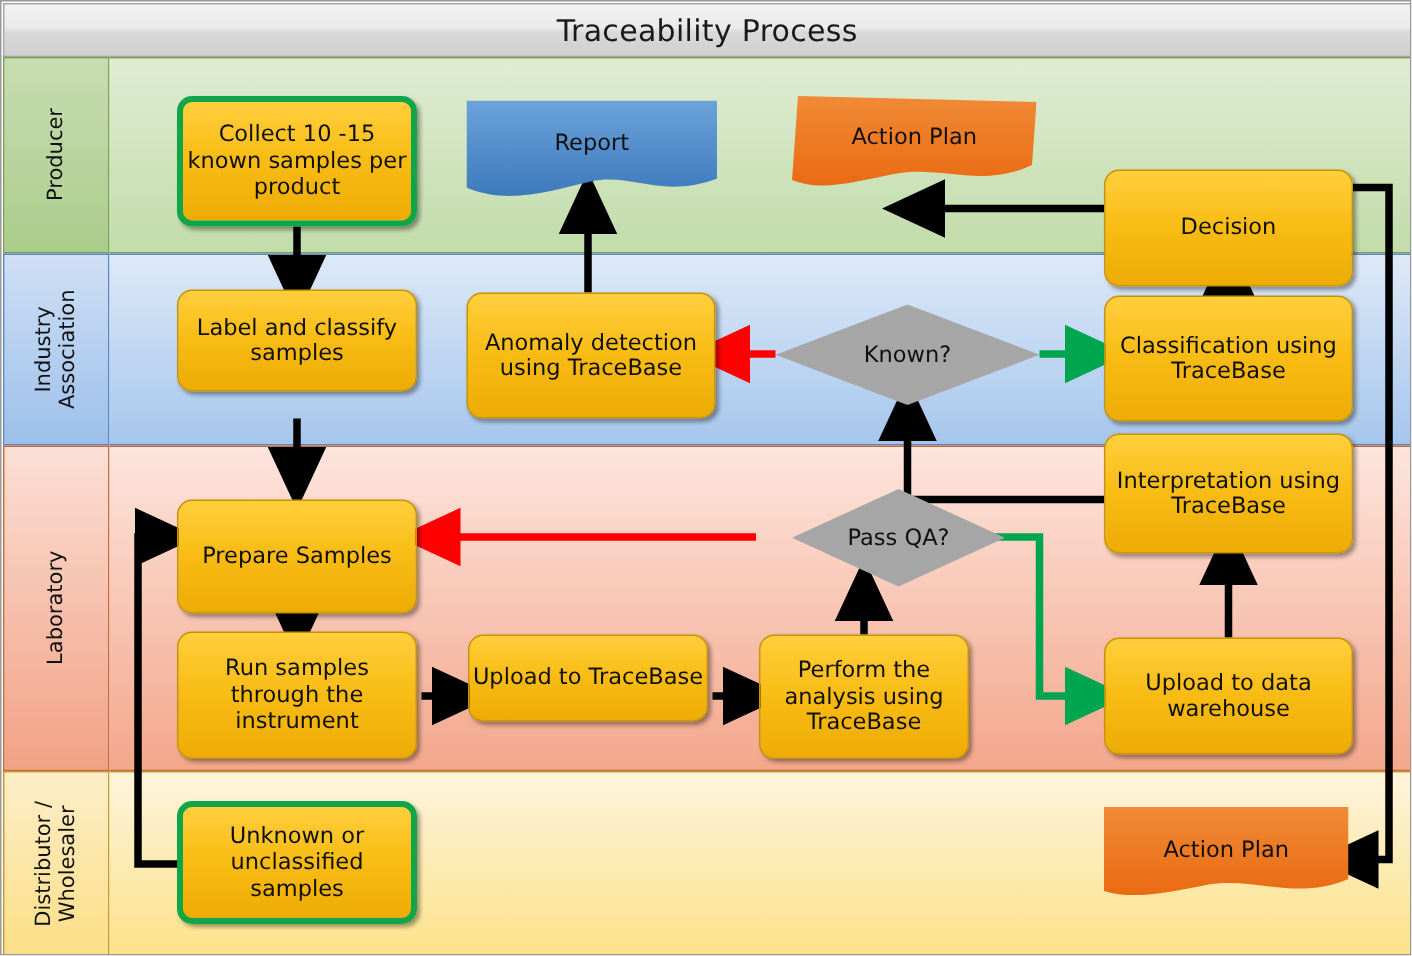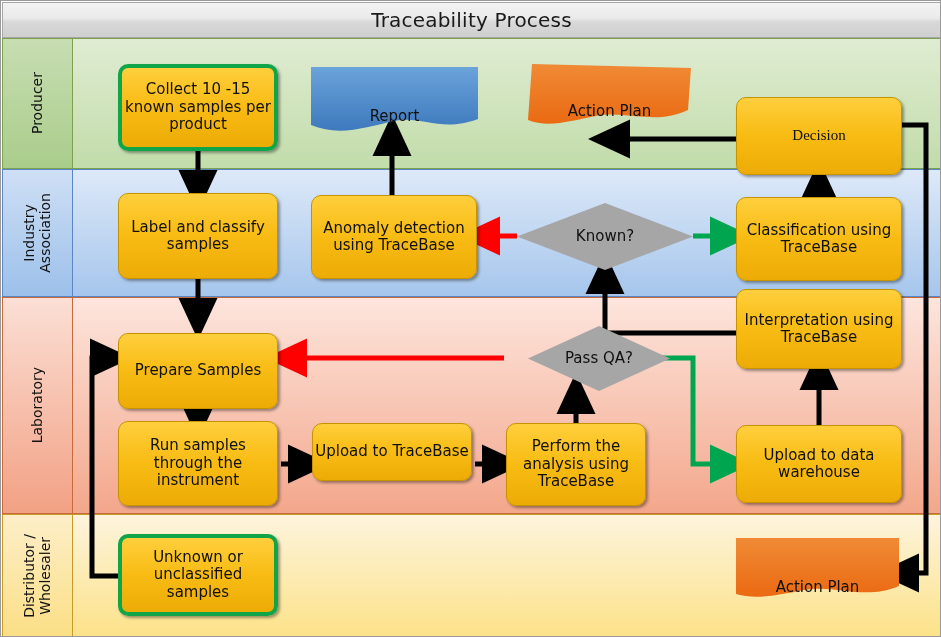--- a/index.html
+++ b/index.html
@@ -69,21 +69,21 @@
     box-shadow:2px 2px 3px rgba(0,0,0,.38);
   }
   .proc.green{
     border:4px solid #11a54a;
     box-shadow:2px 2px 3px rgba(0,0,0,.38);
   }
   .diamond{background:transparent;border:none;box-shadow:none;}
   .diamond .dshape{position:absolute;inset:0;z-index:0;}
   .diamond .dtext{position:relative;z-index:1;}
 
-  .doc{background:transparent;border:none;align-items:flex-end;}
+  .doc{background:transparent;border:none;}
   .doc svg{position:absolute;left:0;top:0;}
   .doc .dtext{position:relative;z-index:2;}
 
   
   .conn{position:absolute;left:0;top:0;width:941px;height:637px;z-index:4;pointer-events:none;}
 </style>
 </head>
 <body>
 
 <div class="canvas">
@@ -202,25 +202,25 @@
         <linearGradient id="gor1" x1="0" y1="0" x2="0" y2="1">
           <stop offset="0" stop-color="#f08a36"></stop>
             <stop offset="1" stop-color="#ea6a12"></stop>
         </linearGradient>
       </defs>
       <path d="M4,0 L163,4 L160,46 C126,62 100,46 68,52 C42,57 20,64 0,56 Z" fill="url(#gor1)" stroke="none"></path>
     </svg>
     <span class="dtext" style="margin-bottom:10px;">Action Plan</span>
   </div>
 
-  <div class="node proc" style="left:735px;top:96px;width:166px;height:78px;font-family:Liberation Serif, serif;">
+  <div class="node proc" style="left:735px;top:112px;width:166px;height:78px;">
     <span>Decision</span>
   </div>
 
-  <div class="node proc" style="left:117px;top:192px;width:160px;height:86px;">
+  <div class="node proc" style="left:117px;top:192px;width:160px;height:68px;">
     <span>Label and classify samples</span>
   </div>
 
   <div class="node diamond" style="left:516px;top:202px;width:176px;height:67px;">
     <svg class="dshape" width="176" height="67" viewBox="0 0 176 67">
       <polygon points="88,0 176,33.5 88,67 0,33.5" fill="#a6a6a6" stroke="none"></polygon>
     </svg>
     <span class="dtext">Known?</span>
   </div>
 

